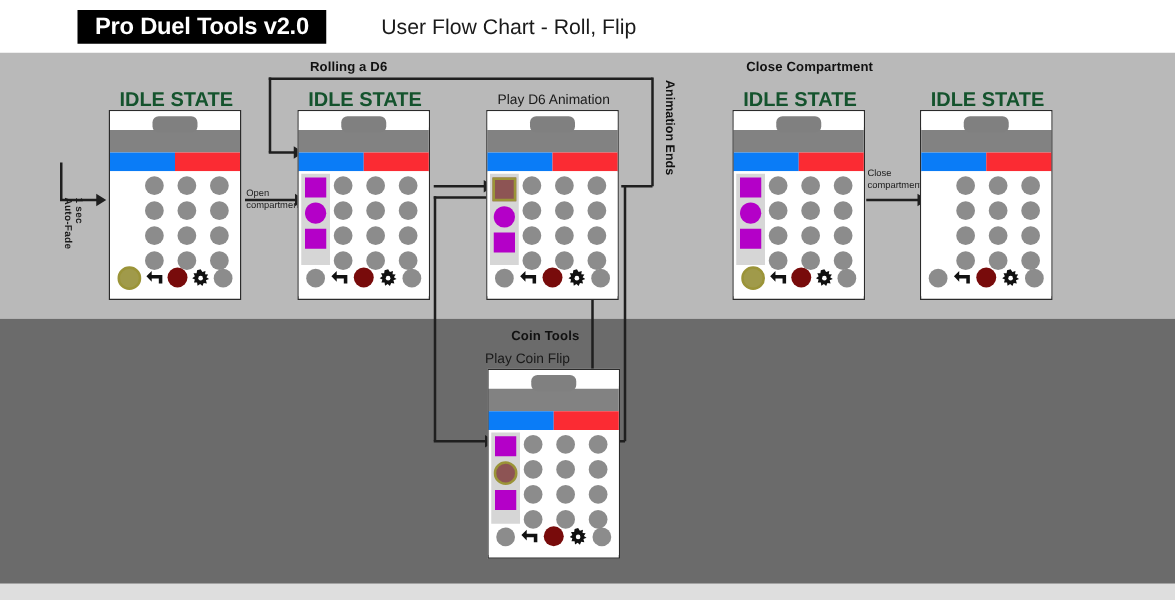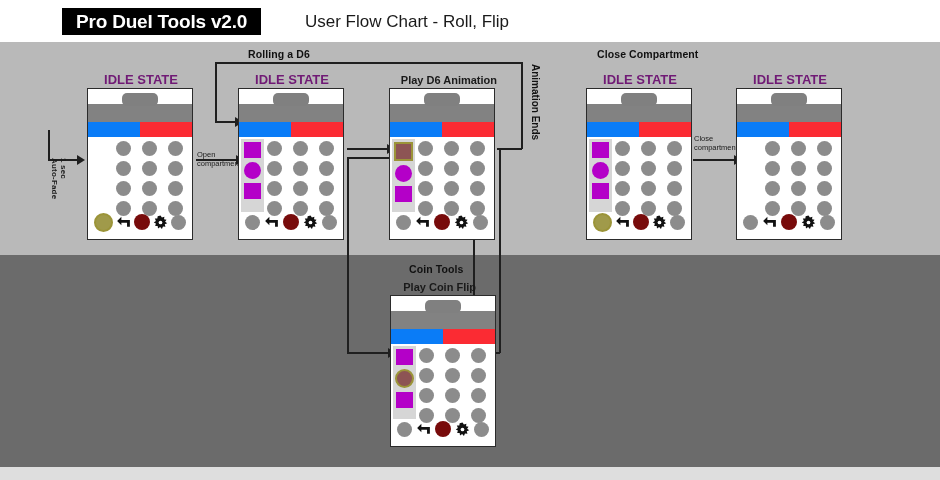--- a/index.html
+++ b/index.html
@@ -30,24 +30,24 @@
   .band-light { position:absolute; left:0; top:42px; width:940px; height:213px; background:#b9b9b9; }
   .band-dark  { position:absolute; left:0; top:255px; width:940px; height:212px; background:#6b6b6b; }
   .band-foot  { position:absolute; left:0; top:467px; width:940px; height:13px; background:#dedede; }
 
   
   .section-label {
     position:absolute; font-size:10.5px; font-weight:bold; color:#111;
     white-space:nowrap; letter-spacing:0.1px;
   }
   .phone-label {
-    position:absolute; font-size:13px; font-weight:bold; color:#701a75;
+    position:absolute; font-size:16px; font-weight:bold; color:#14532d;
     white-space:nowrap; text-align:center;
   }
-  .phone-label.small { font-size:11px; font-weight:bold; color:#1a1a1a;text-align:right; }
+  .phone-label.small { font-size:11px; font-weight:normal; color:#1a1a1a; }
 
   
   .phone {
     position:absolute; width:106px; height:152px;
     background:#ffffff; border:1.5px solid #2b2b2b;
   }
   .phone .notch-bar { position:relative; height:15px; background:#ffffff; }
   .phone .notch {
     position:absolute; left:50%; transform:translateX(-50%); top:4px;
     width:36px; height:13px; background:#808080; border-radius:5px;

